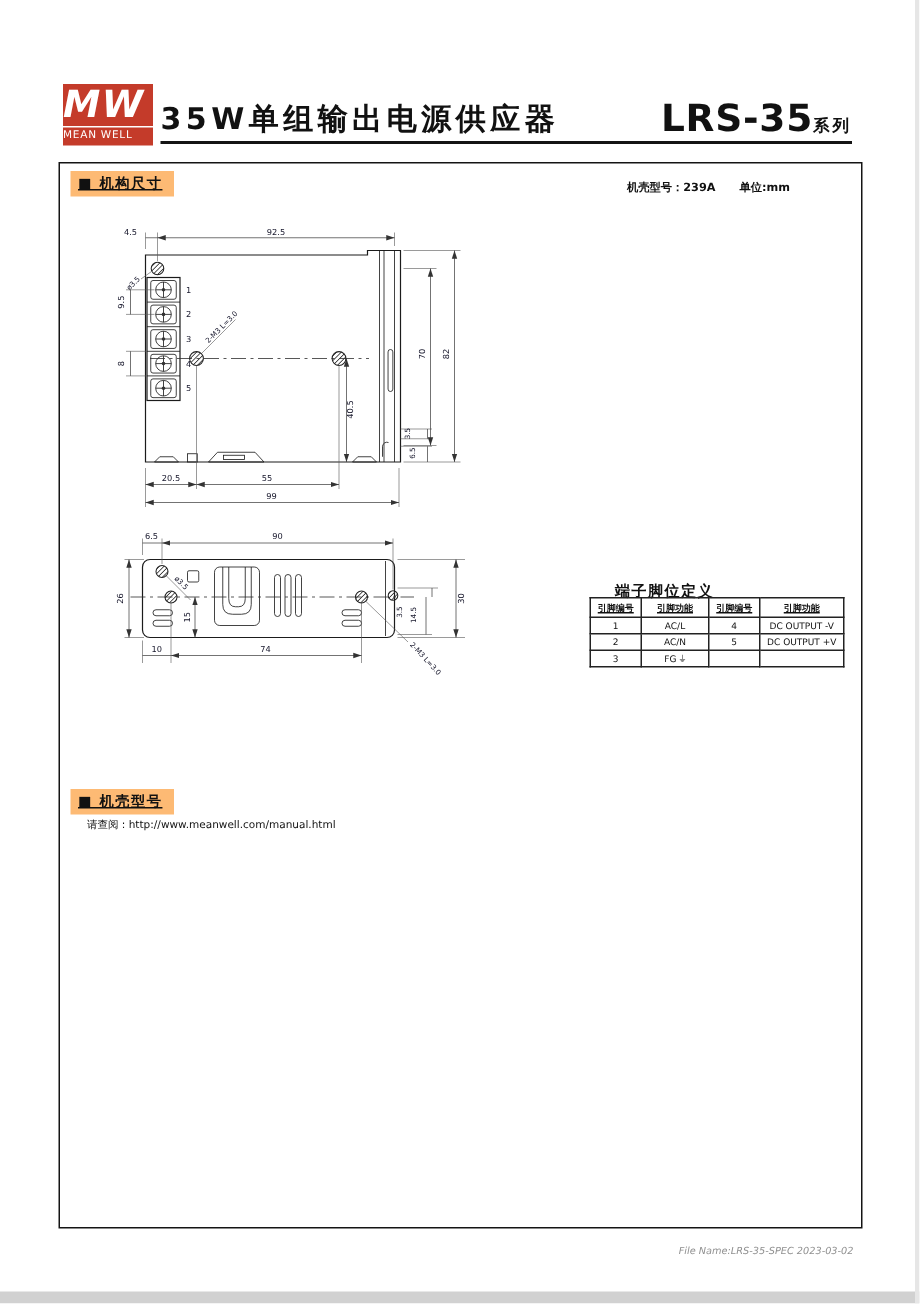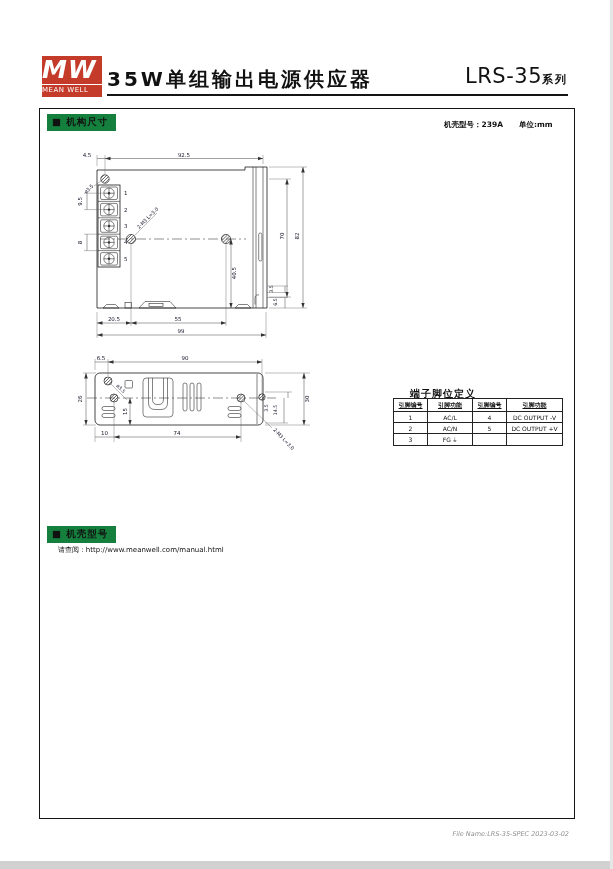--- a/index.html
+++ b/index.html
@@ -8,31 +8,31 @@
   .abs { position:absolute; }
   body { position:relative; overflow:hidden; }
 
   
   .logo { left:42px; top:56px; width:60px; height:41px; background:#c43b2a;
           color:#fff; }
   .logo-mw { font-size:25px; font-weight:bold; font-style:italic; line-height:28px; letter-spacing:1px; }
   .logo-sub { font-size:7px; font-weight:normal; letter-spacing:.5px; border-top:1.5px solid #fff; line-height:11px; }
   .doc-title { left:107px; top:66px; font-size:20px; font-weight:600; letter-spacing:3px; }
   .series { left:400px; top:64px; width:168px; text-align:right; white-space:nowrap; }
-  .series-model { font-size:21px; font-weight:normal; letter-spacing:.5px; }
+  .series-model { font-size:25px; font-weight:bold; letter-spacing:.5px; }
   .series-suffix { font-size:11px; font-weight:600; letter-spacing:2px; }
   .header-rule { left:107px; top:94px; width:461px; height:2px; background:#141414; }
 
   
   .frame { left:39px; top:108px; width:536px; height:711px; border:1.5px solid #141414; }
-  .sec-head { background:#15803d; font-size:9.5px; font-weight:bold; letter-spacing:1px;
-              padding:2px 8px 2px 5px; white-space:nowrap; }
+  .sec-head { background:#fdba74; font-size:9.5px; font-weight:bold; letter-spacing:1px;
+              padding:2px 8px 2px 5px; white-space:nowrap;text-decoration:underline; }
   .sec-mech { left:47px; top:114px; }
   .sec-manual { left:47px; top:526px; }
-  .model-info { left:418px; top:120px; display:flex; gap:16px; font-size:7.5px; font-weight:bold; white-space:nowrap;margin-left:26px; }
+  .model-info { left:418px; top:120px; display:flex; gap:16px; font-size:7.5px; font-weight:bold; white-space:nowrap; }
 
   
   svg { position:absolute; overflow:visible; }
   #svg-top { left:40px; top:145px; }
   #svg-side { left:40px; top:350px; }
   svg text { font-family:"DejaVu Sans","Liberation Sans",sans-serif; fill:#15152a; }
   .out  { stroke:#1b1b1b; stroke-width:.8; fill:none; }
   .thin { stroke:#1b1b1b; stroke-width:.55; fill:none; }
   .dim  { stroke:#444; stroke-width:.5; fill:none; }
   .dimA { marker-start:url(#ar); marker-end:url(#ar); }

